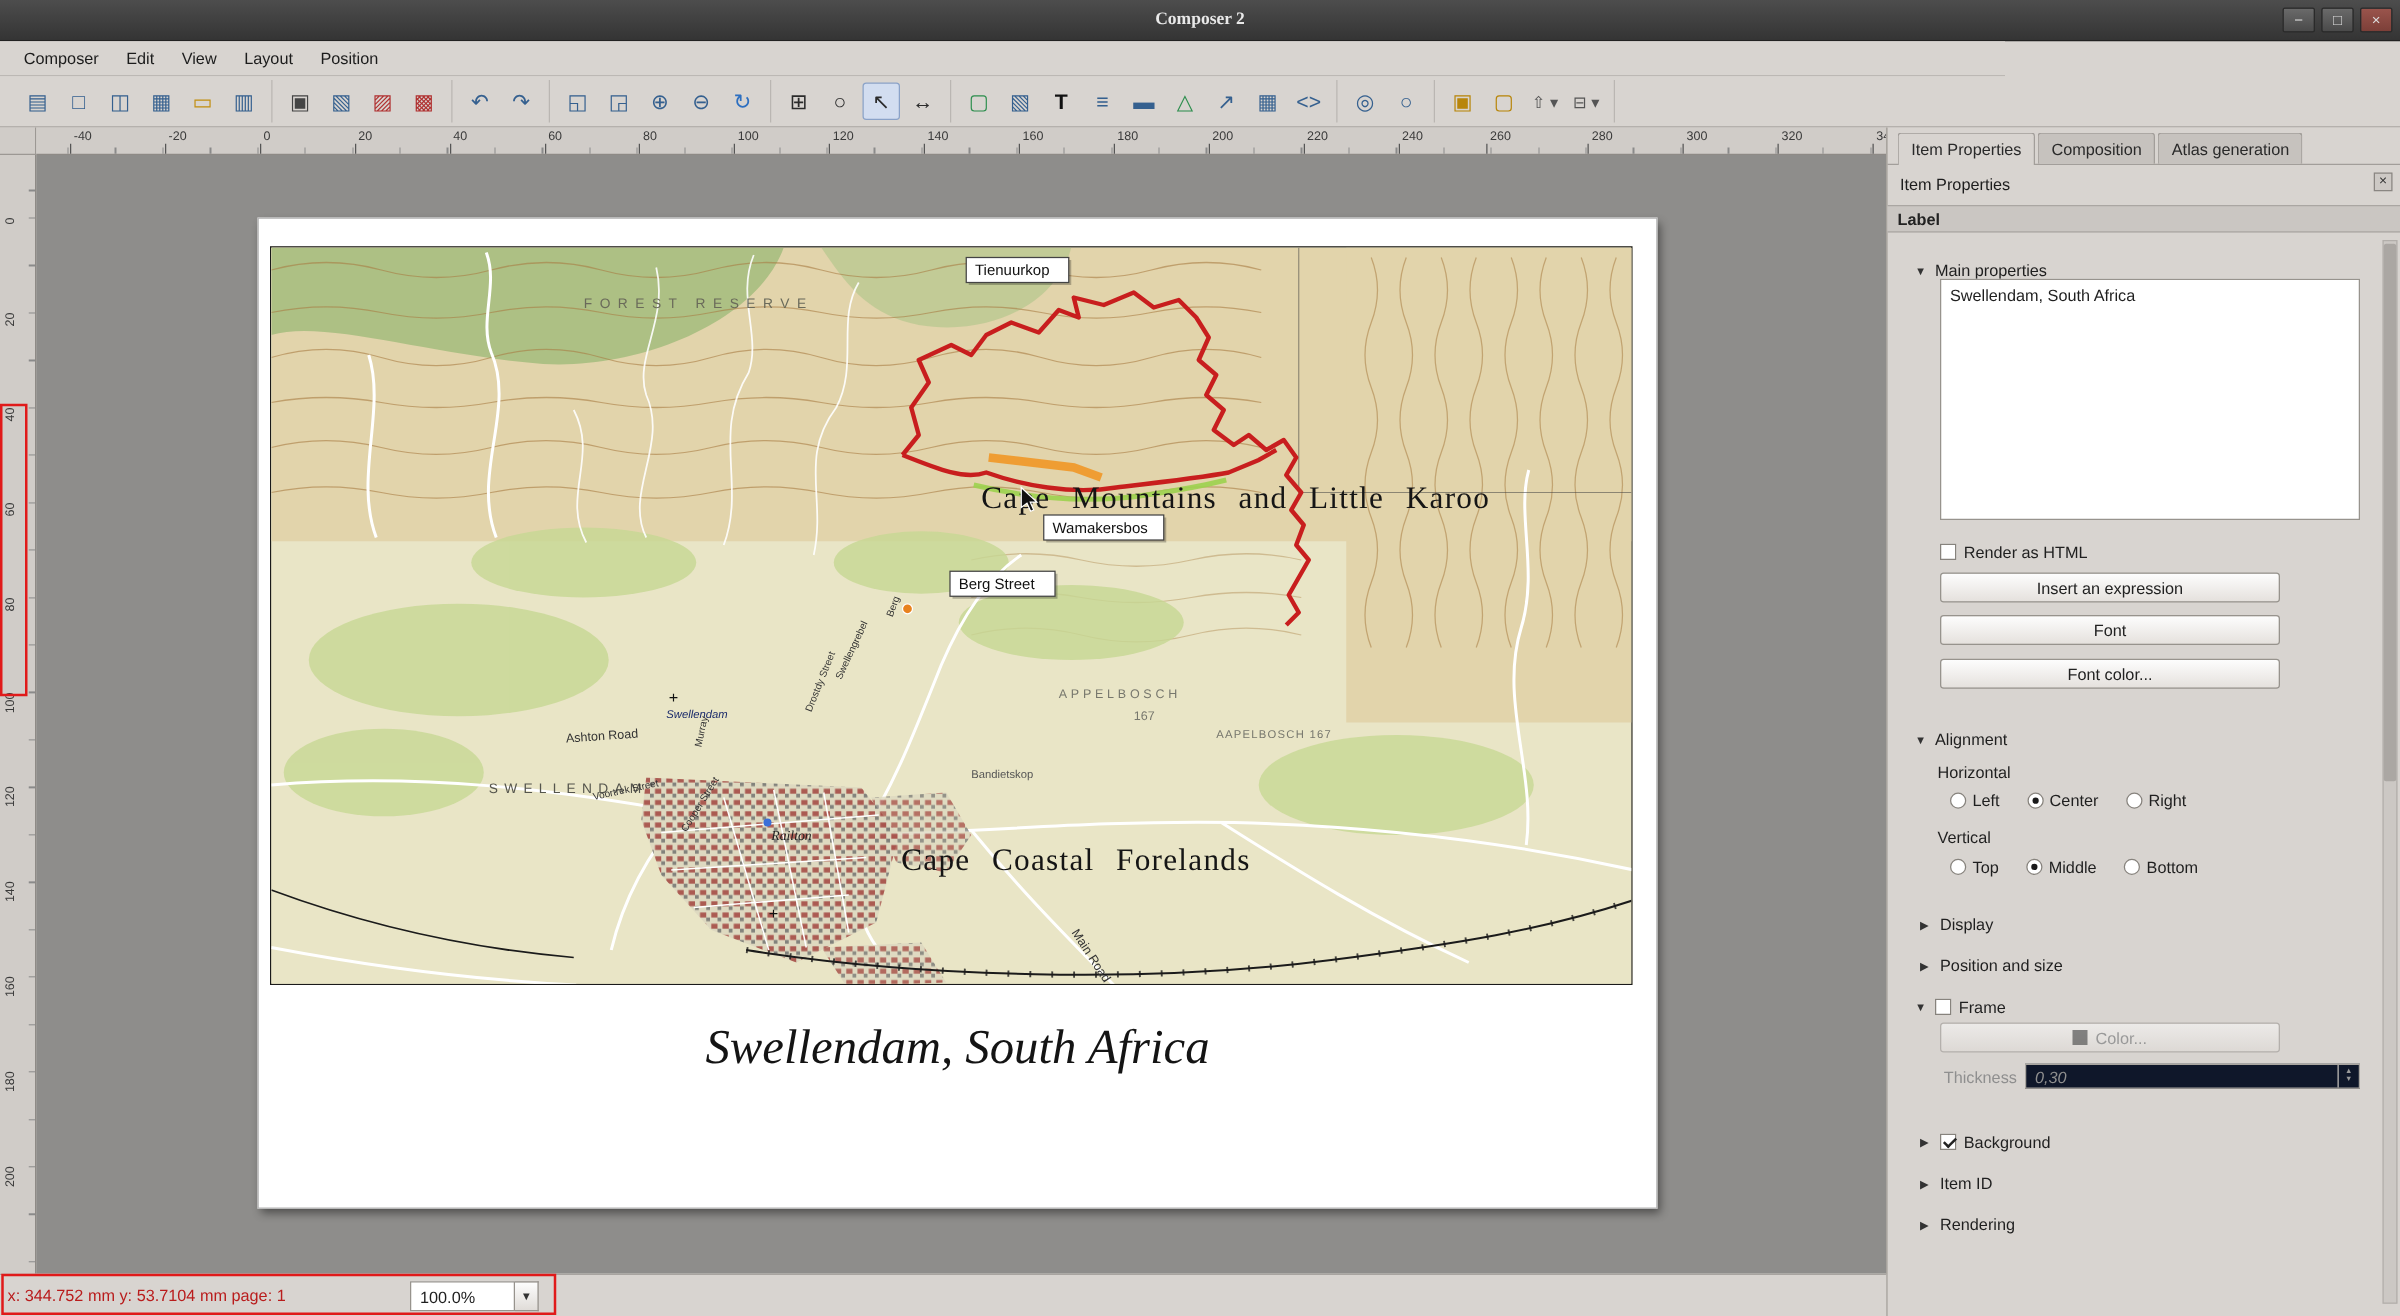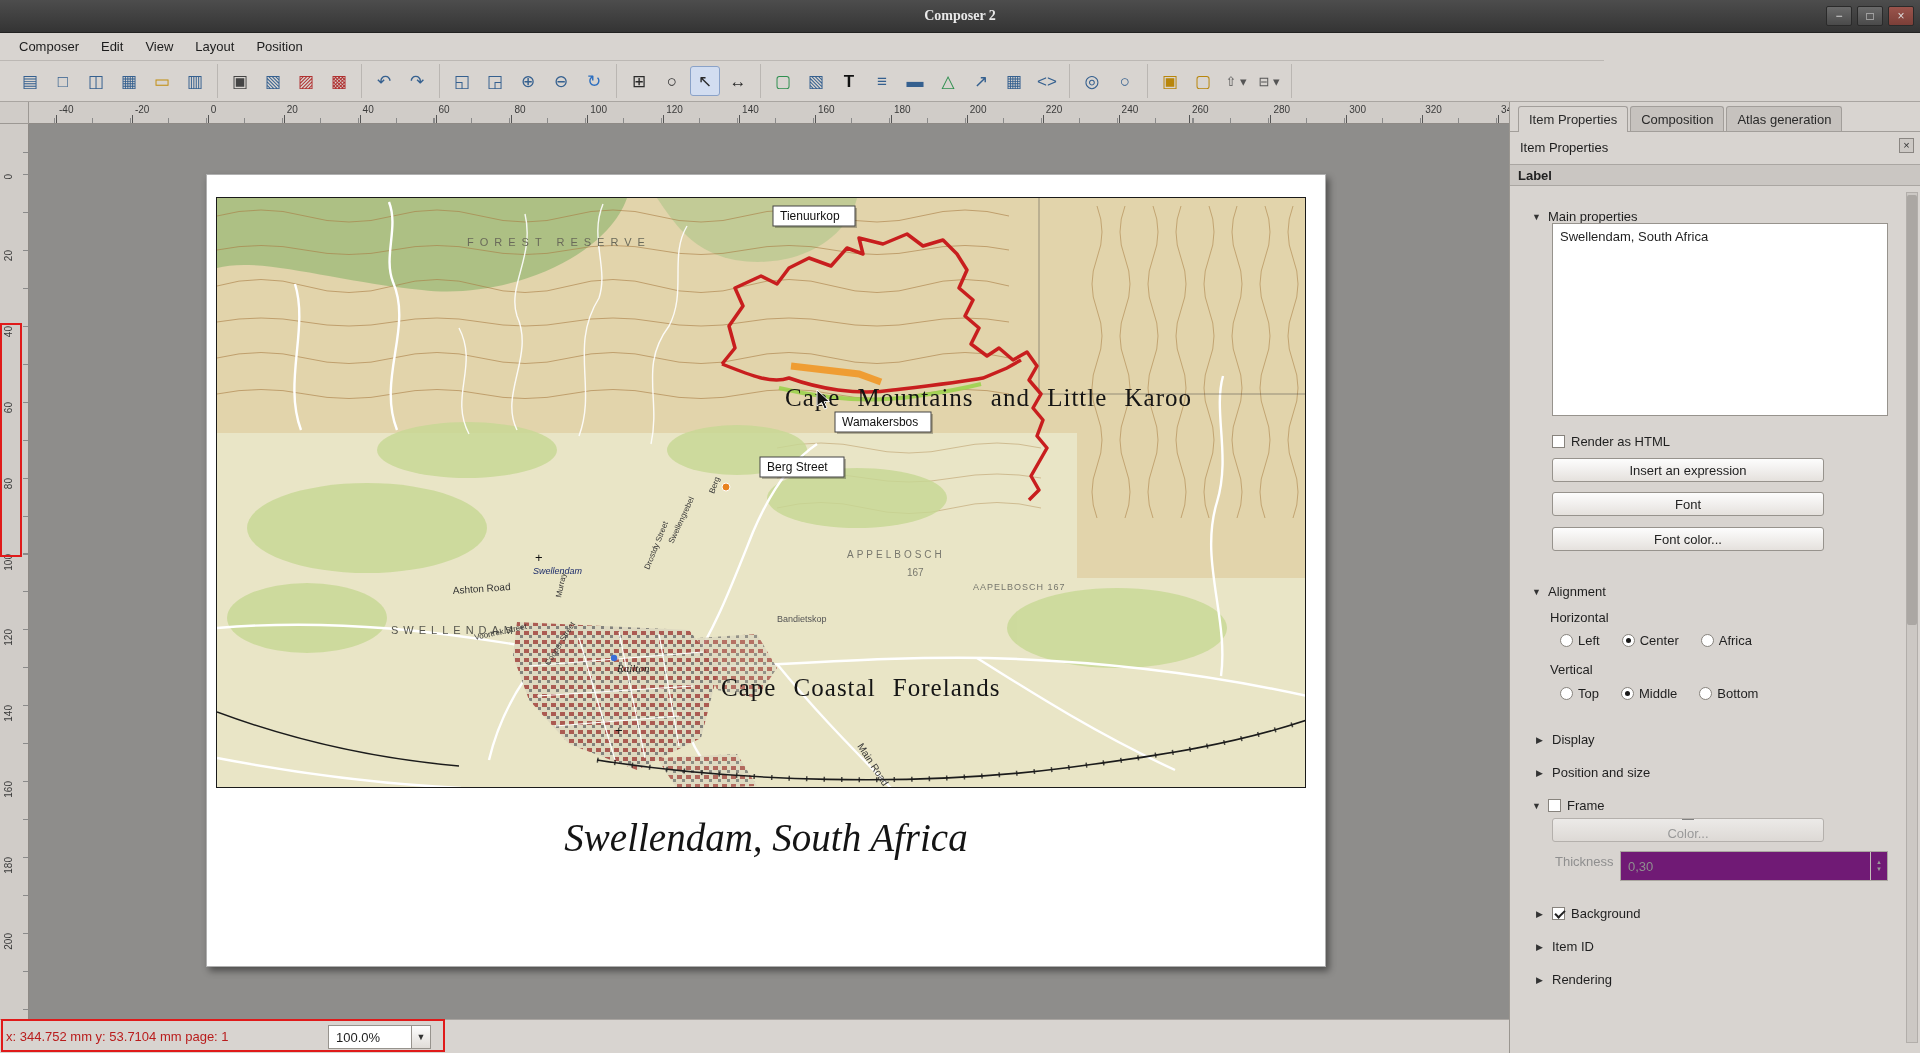--- a/index.html
+++ b/index.html
@@ -75,33 +75,33 @@
   .section-bar { position:absolute; left:0; top:62px; width:100%; height:22px; background:#cac6c2;
     border-top:1px solid #aaa6a2; border-bottom:1px solid #aaa6a2; font-size:13px; font-weight:bold; color:#222; padding:3px 0 0 8px; }
   .panel-body { position:absolute; left:0; top:84px; right:0; bottom:0; }
   .prow { position:absolute; font-size:13px; color:#1f1f1f; display:flex; align-items:center; gap:6px; }
   .tri { font-size:9px; color:#333; width:10px; }
   .grouptitle { font-size:13px; color:#1f1f1f; }
   .sublabel { position:absolute; font-size:13px; color:#1f1f1f; }
   .pbtn { position:absolute; left:42px; width:272px; height:24px; background:linear-gradient(#fdfdfd,#e5e1dd);
     border:1px solid #97938d; border-radius:3px; font-family:inherit; font-size:13px; color:#222;
     display:flex; align-items:center; justify-content:center; gap:6px; }
-  .pbtn.disabled { color:#999; background:linear-gradient(#eceae8,#ddd9d5); border-color:#b4b0ac;flex-direction:column; }
+  .pbtn.disabled { color:#999; background:linear-gradient(#eceae8,#ddd9d5); border-color:#b4b0ac; }
   .swatch { width:12px; height:12px; background:#4a4a4a; opacity:0.65; display:inline-block; }
   .textbox { position:absolute; left:42px; top:37px; width:336px; height:193px; background:#fff; border:1px solid #97938d;
     font-family:inherit; font-size:13px; color:#1f1f1f; padding:5px 7px; resize:none; }
   .cb { width:13px; height:13px; background:#fff; border:1px solid #87837d; position:relative; display:inline-block; }
   .cb.checked::after { content:''; position:absolute; left:2px; top:2px; width:8px; height:4px;
     border-left:2px solid #222; border-bottom:2px solid #222; transform:rotate(-45deg); }
   .radio-row { position:absolute; left:50px; display:flex; gap:22px; }
   .radio-opt { display:flex; align-items:center; gap:5px; font-size:13px; color:#1f1f1f; }
   .radio { width:13px; height:13px; border:1px solid #87837d; border-radius:50%; background:#fff; position:relative; display:inline-block; }
   .radio-opt.active .radio::after { content:''; position:absolute; left:3px; top:3px; width:5px; height:5px; border-radius:50%; background:#1a1a1a; }
-  .spinbox { position:absolute; left:110px; top:665px; width:268px; height:30px; background:#701a75; border:1px solid #aaa6a0;
-    font-size:13px; color:#8f8f8f; display:flex; align-items:center; }
+  .spinbox { position:absolute; left:110px; top:665px; width:268px; height:20px; background:#0f172a; border:1px solid #aaa6a0;
+    font-size:13px; color:#8f8f8f; display:flex; align-items:center;font-style:italic; }
   .spinbox .val { flex:1; padding-left:7px; }
   .spinbox .arrows { width:17px; height:100%; border-left:1px solid #c4c0ba; display:flex; flex-direction:column;
     align-items:center; justify-content:center; font-size:6px; color:#9a9a9a; line-height:1.2; }
   .vsb { position:absolute; right:2px; top:90px; bottom:10px; width:12px; background:#ccc8c4; border:1px solid #b2aeaa; }
   .vsb .thumb { position:absolute; left:0; top:2px; width:10px; height:430px; background:#aba7a3; border-radius:2px; }
 
   
   .statusbar { position:absolute; left:0; top:1019px; width:1509px; height:34px; background:#d8d4d0; border-top:1px solid #a8a4a0; }
   .status-text { position:absolute; left:6px; top:9px; font-size:13px; color:#b91c1c; }
   .zoom-combo { position:absolute; left:328px; top:5px; height:24px; display:flex; }
@@ -477,21 +477,21 @@
       <label class="radio-opt" data-name="radio-left">
             <span class="radio" data-name="radio-icon"></span>
             <span>Left</span>
           </label>
           <label class="radio-opt active" data-name="radio-center">
             <span class="radio" data-name="radio-icon"></span>
             <span>Center</span>
           </label>
           <label class="radio-opt" data-name="radio-right">
             <span class="radio" data-name="radio-icon"></span>
-            <span>Africa</span>
+            <span>Right</span>
           </label>
         </div>
       <div class="sublabel" style="left:40px; top:476px;" data-name="vertical-label">Vertical</div>
       <div class="radio-row" style="top:500px;" data-name="vertical-alignment-radios">
 
       <label class="radio-opt" data-name="radio-top">
             <span class="radio" data-name="radio-icon"></span>
             <span>Top</span>
           </label>
           <label class="radio-opt active" data-name="radio-middle">

